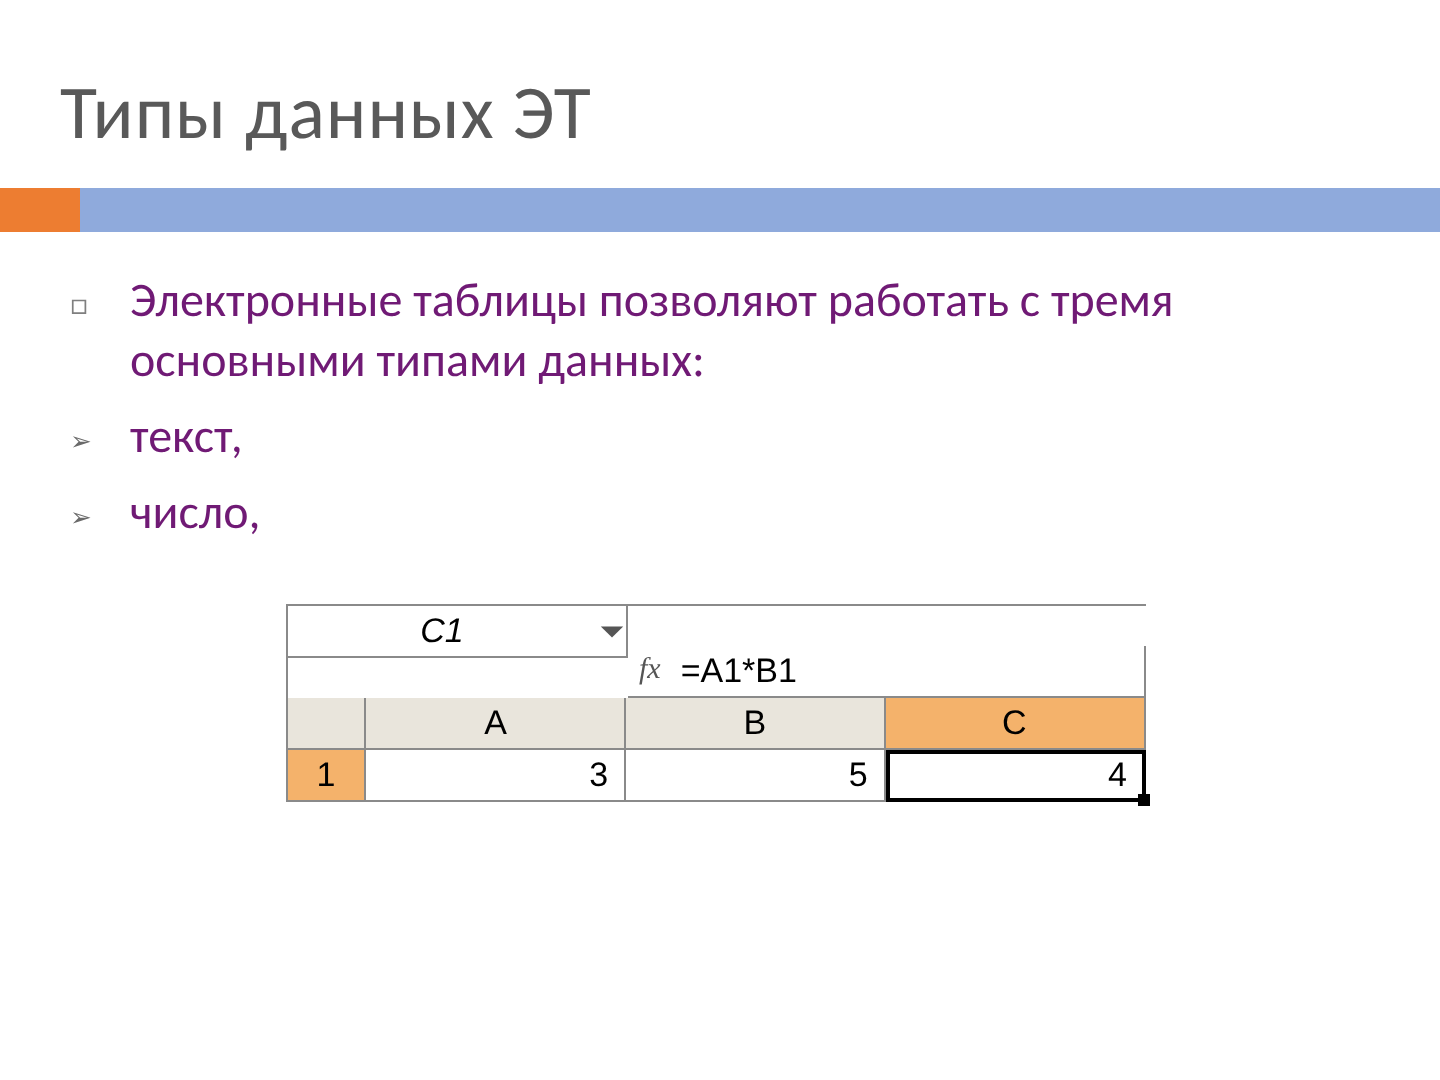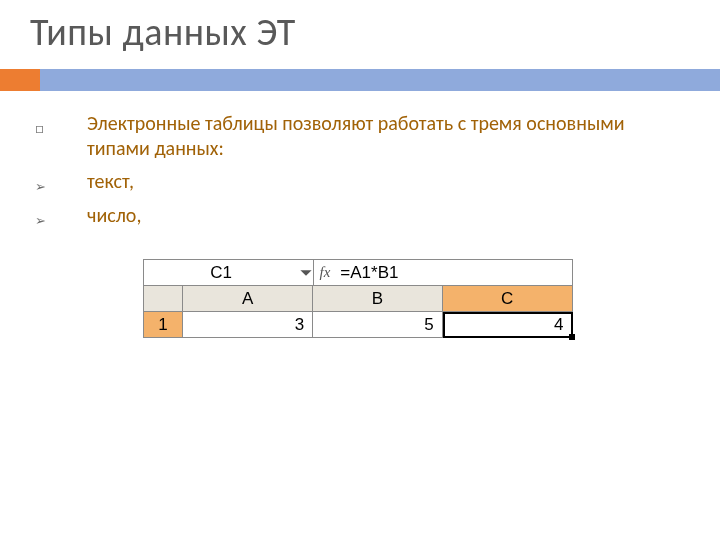--- a/index.html
+++ b/index.html
@@ -1,44 +1,44 @@
 <!DOCTYPE html>
 <html><head>
 <meta charset="utf-8">
 <style>
   * { box-sizing: border-box; margin: 0; padding: 0; }
   html, body { width: 720px; height: 540px; background: #fff; font-family: "Calibri", "Segoe UI", Arial, sans-serif; }
   .slide { width: 720px; height: 540px; position: relative; }
-  .title-wrap { padding: 9px 30px 8px 30px; }
+  .title-wrap { padding: 34px 30px 8px 30px; }
   .title { font-size: 38px; color: #595959; font-weight: 400; letter-spacing: 0.5px; }
   .band { height: 22px; width: 100%; position: relative; margin-top: 6px; }
   .band-orange { position: absolute; left: 0; top: 0; width: 40px; height: 22px; background: #ed7d31; }
   .band-blue { position: absolute; left: 40px; top: 0; right: 0; height: 22px; background: #8faadc; }
   .body { padding: 20px 40px 0 35px; }
   .row { display: flex; align-items: flex-start; margin-bottom: 8px; }
   .bullet { width: 30px; flex: 0 0 30px; font-size: 16px; color: #7f7f7f; padding-top: 7px; text-align: left; }
   .bullet.sq::before { content: "□"; font-size: 15px; }
   .bullet.tri::before { content: "➢"; font-size: 13px; color: #6a6a6a; }
-  .text { font-size: 20px; color: #a16207; line-height: 1.25; margin-left: 22px; }
+  .text { font-size: 24px; color: #701a75; line-height: 1.25; }
   .excel { margin: 30px auto 0 auto; width: 430px; border: 1px solid #8a8a8a; border-right: none; border-bottom: none; font-family: Arial, sans-serif; font-size: 17px; background: #fff; }
   .ex-row { display: flex; }
   .ex-cell { border-right: 1px solid #8a8a8a; border-bottom: 1px solid #8a8a8a; height: 26px; display: flex; align-items: center; }
   .w-rh { width: 40px; background: #e9e5dc; justify-content: center; }
   .w-col { width: 130px; }
   .hdr { background: #e9e5dc; justify-content: center; font-weight: 400; }
   .hdr.sel { background: #f4b26b; }
-  .fx-area { display: flex; align-items: center; flex: 1; background: #fff; border-right: 1px solid #8a8a8a; border-bottom: 1px solid #8a8a8a; height: 26px; padding-left: 6px; }
+  .fx-area { display: flex; align-items: center; flex: 1; background: #fff; border-right: 1px solid #8a8a8a; border-bottom: 1px solid #8a8a8a; height: 26px; padding-left: 6px; margin-top: 20px; }
   .fx { font-style: italic; font-family: "Times New Roman", serif; font-size: 15px; color: #555; margin-right: 10px; }
   .data { justify-content: flex-end; padding-right: 8px; }
   .data.sel { outline: 2px solid #000; outline-offset: -2px; position: relative; }
   .data.sel::after { content: ""; position: absolute; right: -3px; bottom: -3px; width: 6px; height: 6px; background: #000; }
   .rh-sel { background: #f4b26b; }
   .dd { width: 14px; height: 14px; color: #555; }
   .namebox-outer { display: flex; width: 170px; border-right: 1px solid #8a8a8a; border-bottom: 1px solid #8a8a8a; height: 26px; background: #fff; align-items: center; }
-  .namebox-outer .nm { flex: 1; text-align: center; }
+  .namebox-outer .nm { flex: 1; text-align: center; font-style: italic; }
 </style>
 </head>
 <body>
 
 <div class="slide">
   <div class="title-wrap">
     <h1 class="title">Типы данных ЭТ</h1>
   </div>
   <div class="band">
     <div class="band-orange"></div>

